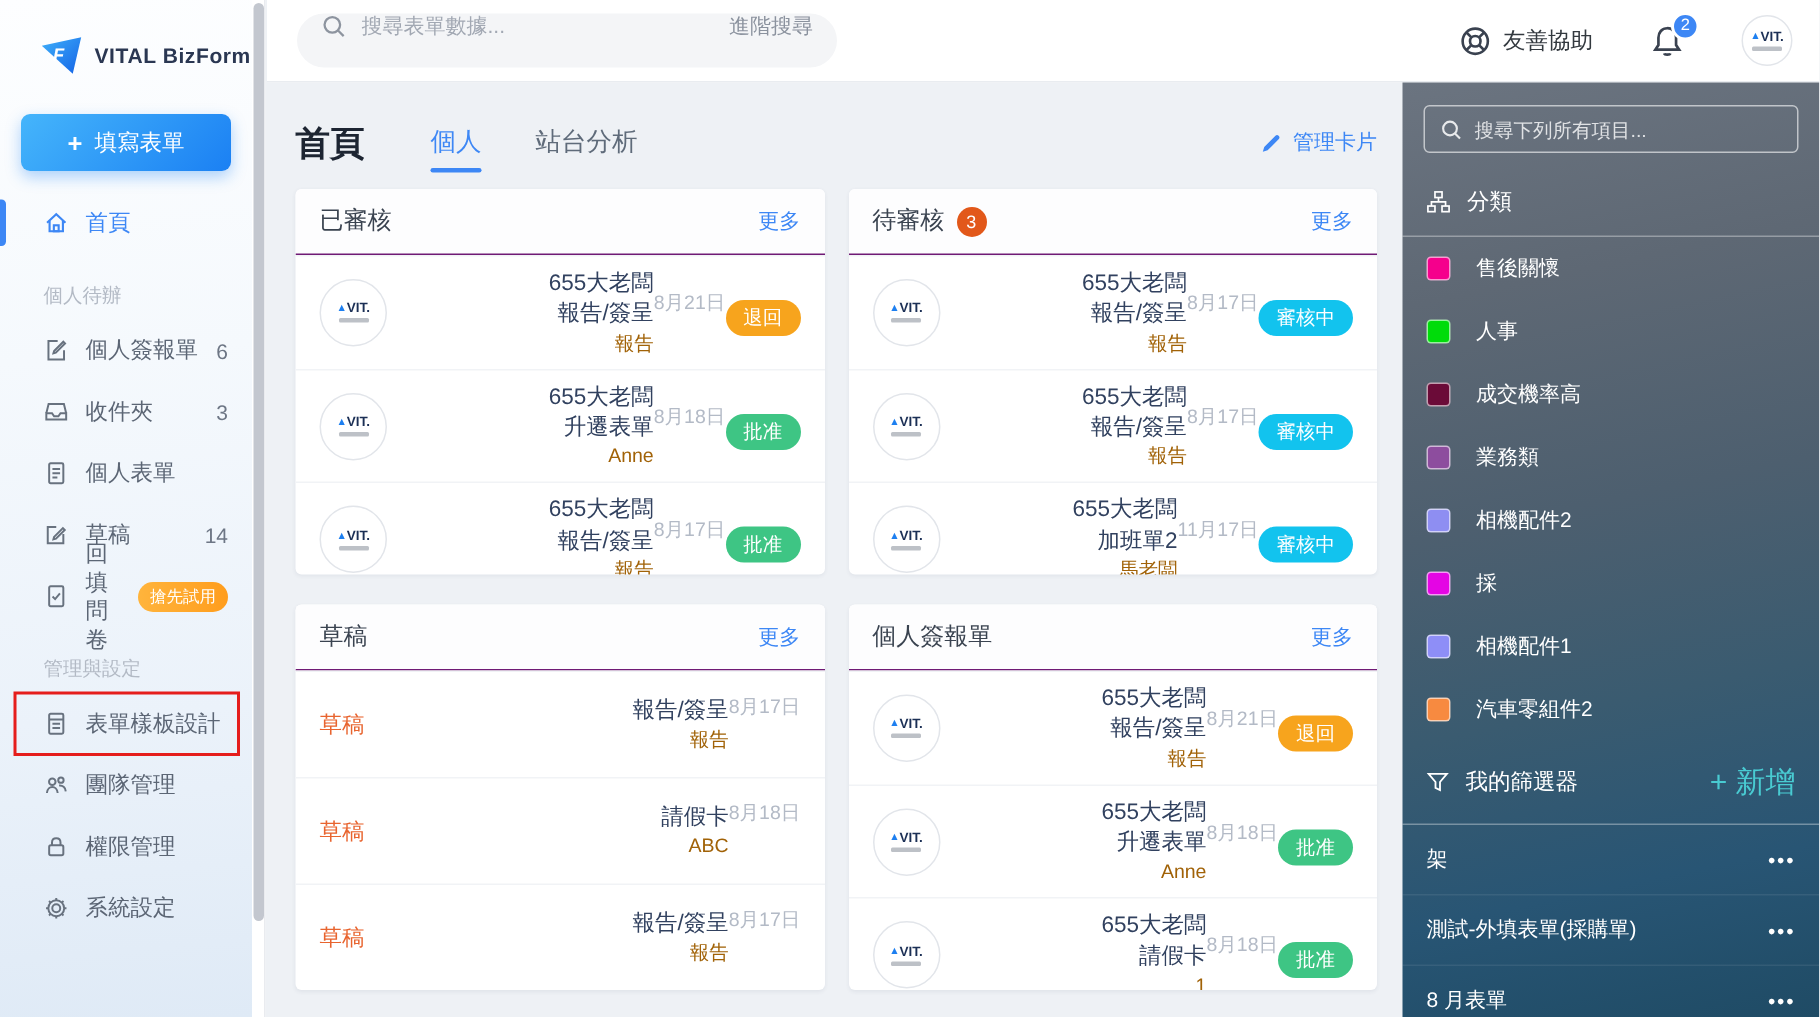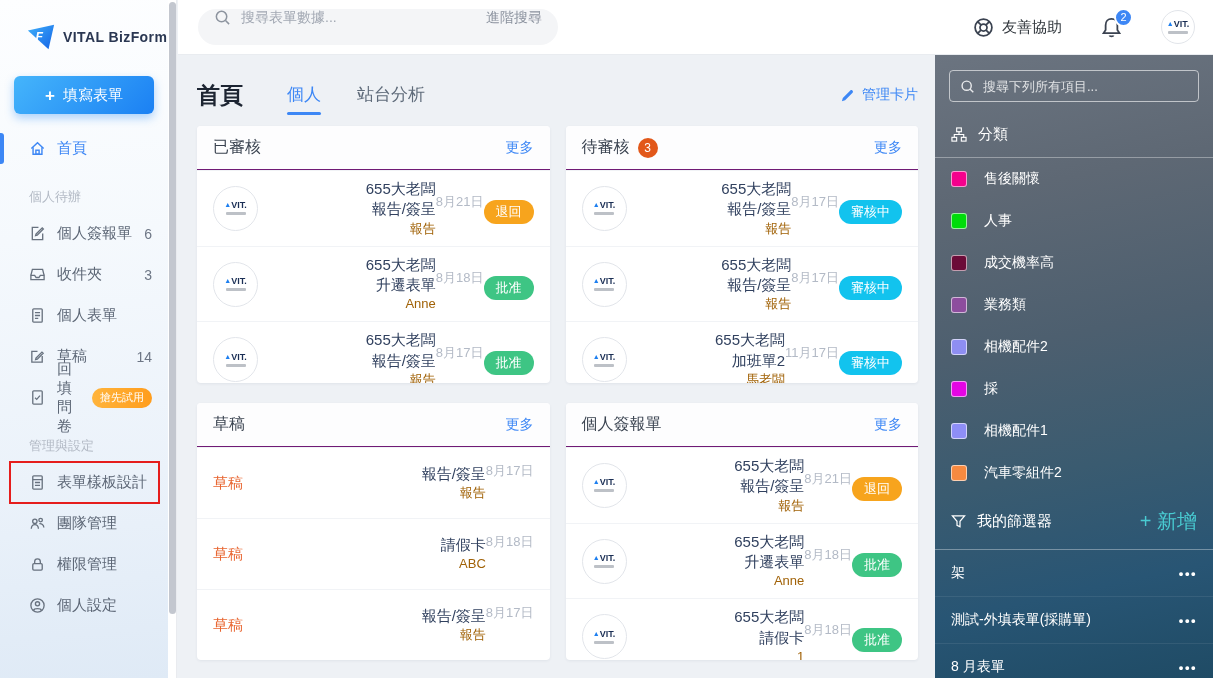--- a/index.html
+++ b/index.html
@@ -209,25 +209,25 @@
       </div>
       <div class="nav-item">
         <svg class="nav-icon" viewBox="0 0 18 18" fill="none" stroke="#68727f" stroke-width="1.4">
           <rect x="4" y="8" width="10" height="7" rx="1.2"></rect>
             <path d="M6 8 V6 C6 4.2 7.2 3 9 3 C10.8 3 12 4.2 12 6 V8"></path>
         </svg>
         <span>權限管理</span>
       </div>
       <div class="nav-item">
         <svg class="nav-icon" viewBox="0 0 18 18" fill="none" stroke="#68727f" stroke-width="1.4">
-          <circle cx="9" cy="9" r="7"></circle>
-            <circle cx="9" cy="7.2" r="2.2"></circle>
-            <path d="M4.8 14.3 C5.4 11.6 12.6 11.6 13.2 14.3"></path>
-        </svg>
-        <span>個人設定</span>
+          <circle cx="9" cy="9" r="2.8"></circle>
+            <circle cx="9" cy="9" r="5.6"></circle>
+          <path d="M9 1.8 V3.4 M9 14.6 V16.2 M1.8 9 H3.4 M14.6 9 H16.2 M3.9 3.9 L5 5 M13 13 L14.1 14.1 M14.1 3.9 L13 5 M5 13 L3.9 14.1"></path>
+        </svg>
+        <span>系統設定</span>
       </div>
     </nav>
   </aside>
 
   <div class="left-scrollbar">
     <div class="left-scroll-thumb"></div>
   </div>
 
   <header class="topbar">
     <div class="search-pill">

